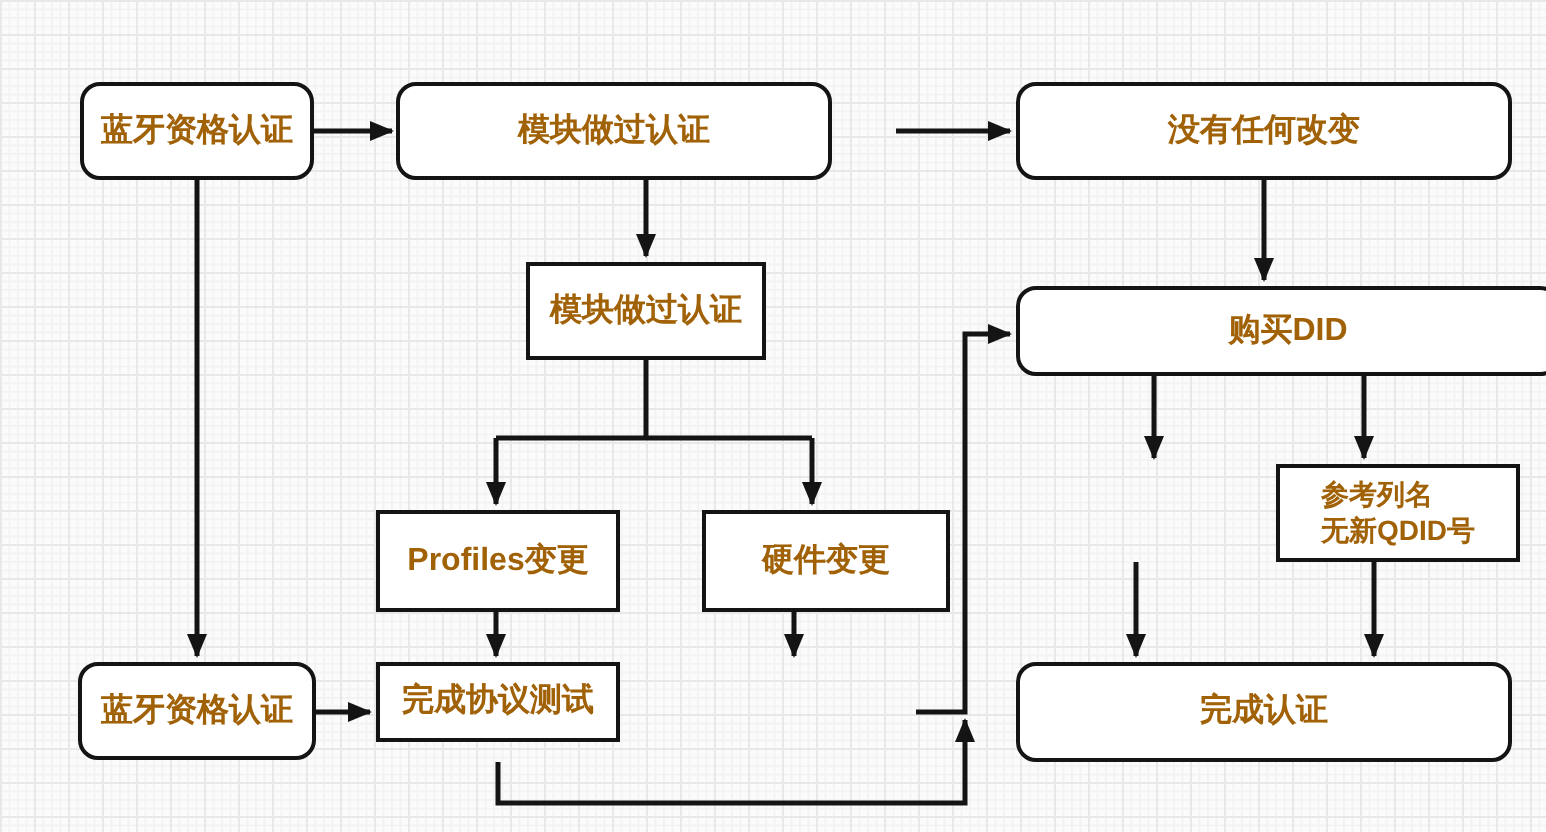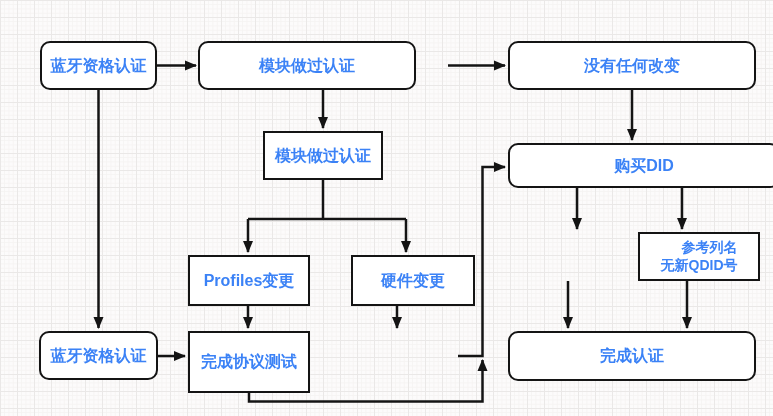--- a/index.html
+++ b/index.html
@@ -15,39 +15,39 @@
       linear-gradient(#f5f3f2 1px, transparent 1px),
       linear-gradient(90deg, #f5f3f2 1px, transparent 1px);
     background-size:17px 17px,17px 17px,4.25px 4.25px,4.25px 4.25px;
   }
   .edges{position:absolute;left:0;top:0;pointer-events:none;}
   .edge{stroke:#141414;stroke-width:2.5;fill:none;}
   .node{
     position:absolute;box-sizing:border-box;
     background:#ffffff;border:2.5px solid #141414;
     display:flex;align-items:center;justify-content:center;
-    text-align:right;color:#3b82f6;font-weight:bold;font-size:16px;
+    text-align:left;color:#a16207;font-weight:bold;font-size:16px;
     line-height:1.25;white-space:pre-line;
   }
   .rounded{border-radius:10px;}
   .small-text{font-size:14px;}
   
   #node-bt-cert-top   {left:40px;  top:41px;  width:117px; height:49px;}
   #node-module-cert   {left:198px; top:41px;  width:218px; height:49px;}
   #node-no-change     {left:508px; top:41px;  width:248px; height:49px;}
   #node-new-design    {left:263px; top:131px; width:120px; height:49px;}
   #node-buy-did       {left:508px; top:143px; width:272px; height:45px;}
   #node-profiles-chg  {left:188px; top:255px; width:122px; height:51px;}
   #node-hardware-chg  {left:351px; top:255px; width:124px; height:51px;}
-  #node-protocol-test {left:188px; top:331px; width:122px; height:62px;}
+  #node-protocol-test {left:188px; top:331px; width:122px; height:40px;}
   #node-rf-test       {left:338px; top:331px; width:120px; height:50px;}
   #node-bt-cert-bottom{left:39px;  top:331px; width:119px; height:49px;}
   #node-listed        {left:510px; top:232px; width:118px; height:49px;}
   #node-ref-listed    {left:638px; top:232px; width:122px; height:49px;}
-  #node-complete-cert {left:508px; top:331px; width:248px; height:50px;}
+  #node-complete-cert {left:508px; top:331px; width:248px; height:50px;font-family:Liberation Mono, monospace;}
 </style>
 </head>
 <body>
 
 <div class="canvas">
 
   <svg class="edges" width="773" height="416" viewBox="0 0 773 416">
     <defs>
       <marker id="arrow" markerUnits="userSpaceOnUse" markerWidth="14" markerHeight="12" viewBox="0 0 14 12" refX="12" refY="6" orient="auto">
         <path d="M1,1 L13,6 L1,11 Z" fill="#141414"></path>

